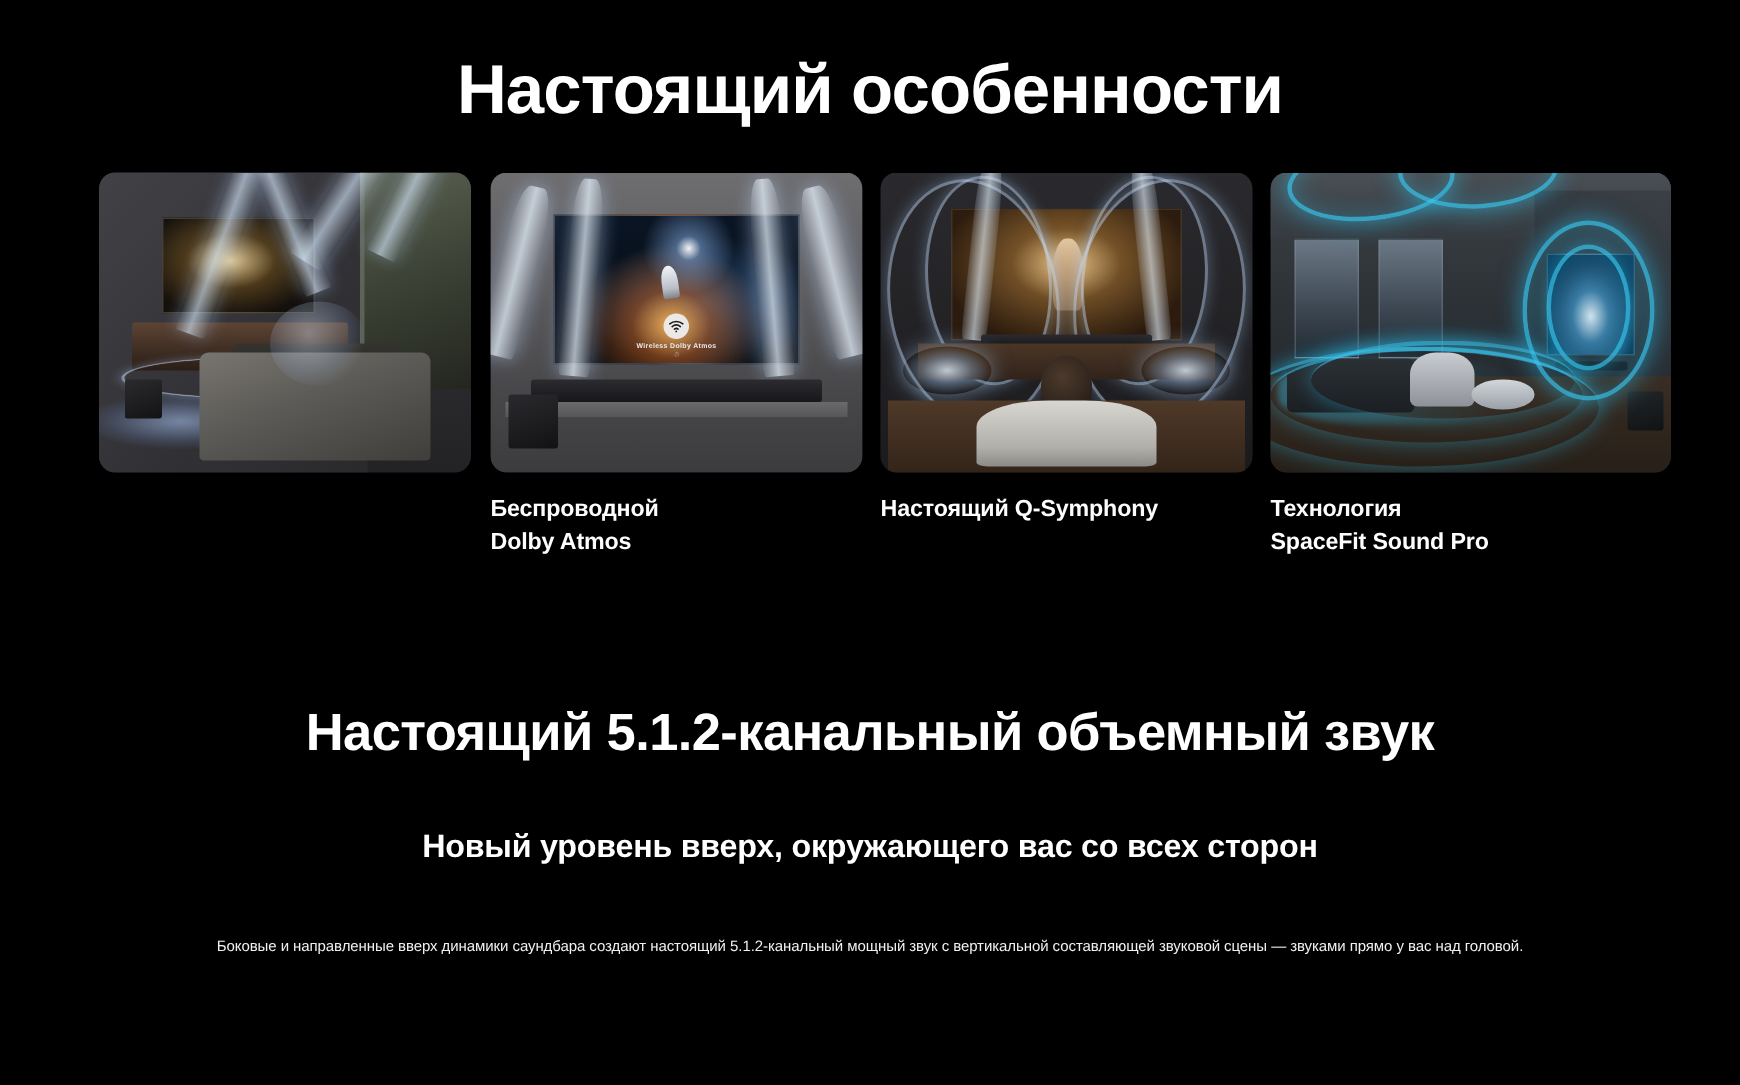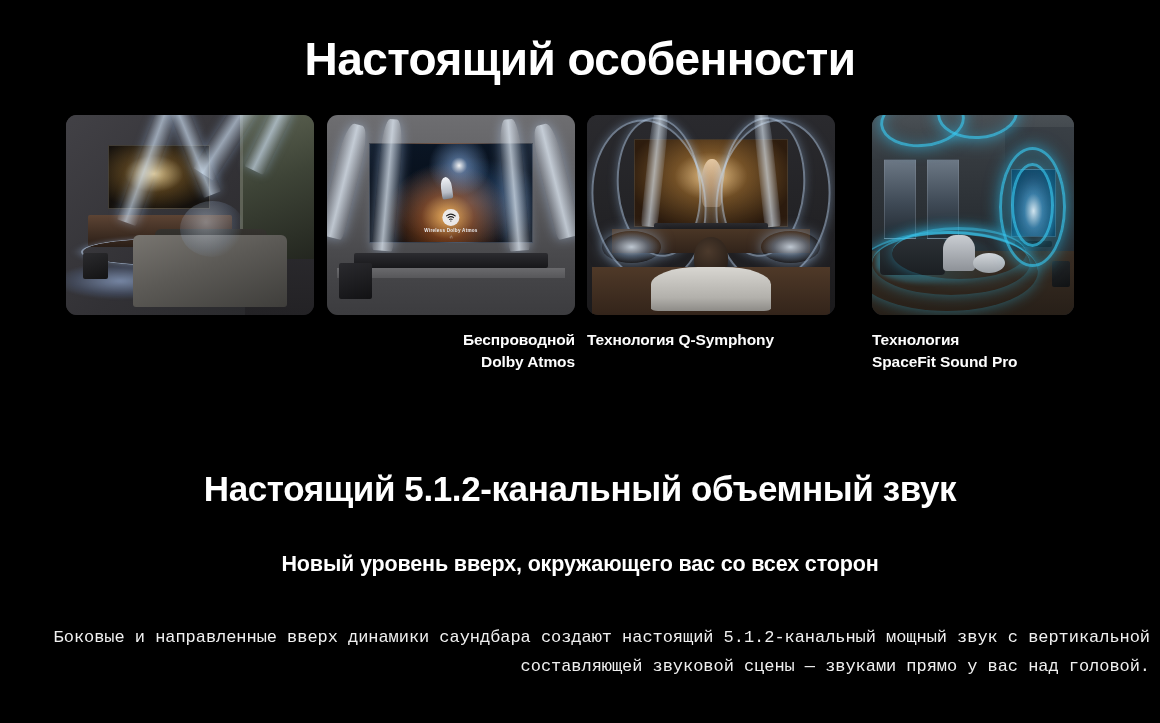--- a/index.html
+++ b/index.html
@@ -40,23 +40,23 @@
     width: 1029px;
     height: 285px;
   }
 
   .feature-card {
     position: absolute;
     top: 0;
     width: 248px;
   }
   .feature-card.c0 { left: 0px;   }
-  .feature-card.c1 { left: 261px; text-align: right; }
+  .feature-card.c1 { left: 261px; }
   .feature-card.c2 { left: 521px; }
-  .feature-card.c3 { left: 806px; width: 202px; }
+  .feature-card.c3 { left: 781px; width: 267px; }
 
   .card-thumb {
     position: relative;
     width: 100%;
     height: 200px;
     border-radius: 11px;
     overflow: hidden;
     background: #1b1b1e;
   }
 
@@ -369,27 +369,26 @@
     font-weight: 700;
     letter-spacing: -0.15px;
     color: #ffffff;
   }
 
   .hero-body {
     position: absolute;
     top: 623px; left: 50%;
     transform: translateX(-50%);
     width: 1140px;
-    text-align: right;
-    font-size: 17px;
+    text-align: center;
+    font-size: 10px;
     font-weight: 400;
     line-height: 1.72;
     color: #f0f0f0;
     letter-spacing: -0.05px;
-    font-family: Liberation Mono, monospace;
   }
 </style>
 </head>
 <body>
 
 <h1 class="page-title">Настоящий особенности</h1>
 
 <section class="feature-strip">
 
   <article class="feature-card c0">
@@ -458,21 +457,21 @@
         <div class="q-beam br"></div>
         <div class="q-soundbar"></div>
         <div class="q-console"></div>
         <div class="q-spk left"></div>
         <div class="q-spk right"></div>
         <div class="q-table"></div>
         <div class="q-viewer-head"></div>
         <div class="q-viewer-body"></div>
       </div>
     </div>
-    <p class="card-caption">Технология Q-Symphony</p>
+    <p class="card-caption">Настоящий Q-Symphony</p>
   </article>
 
   <article class="feature-card c3">
     <div class="card-thumb">
       <div class="scene-spacefit">
         <div class="s-ceiling"></div>
         <div class="s-wallR"></div>
         <div class="s-win w1"></div>
         <div class="s-win w2"></div>
         <div class="s-floor"></div>

